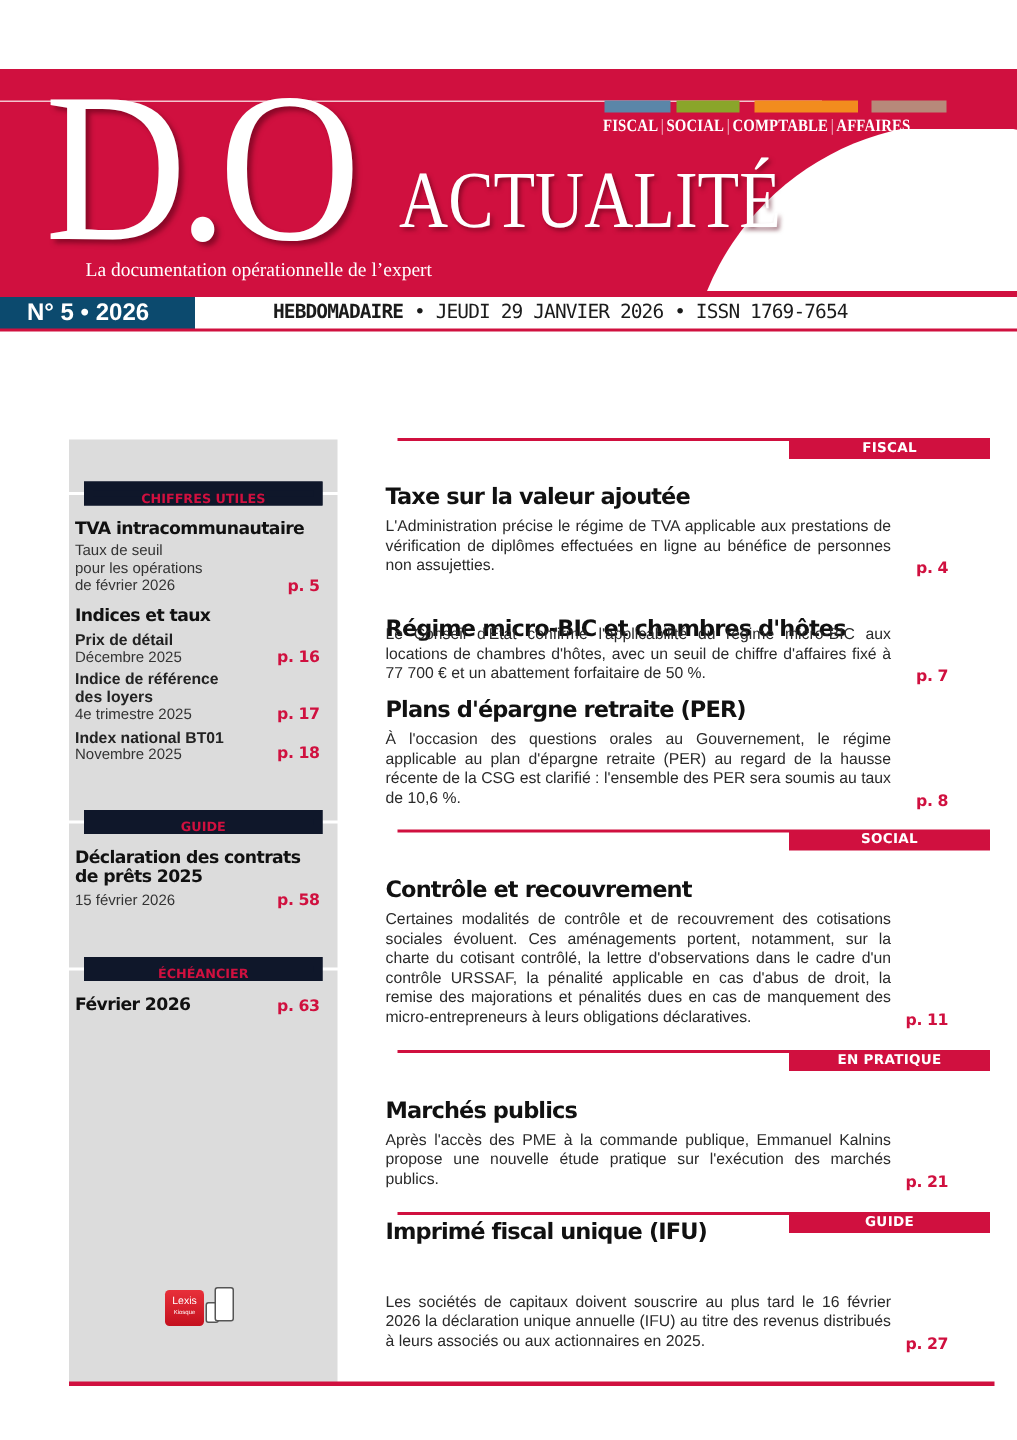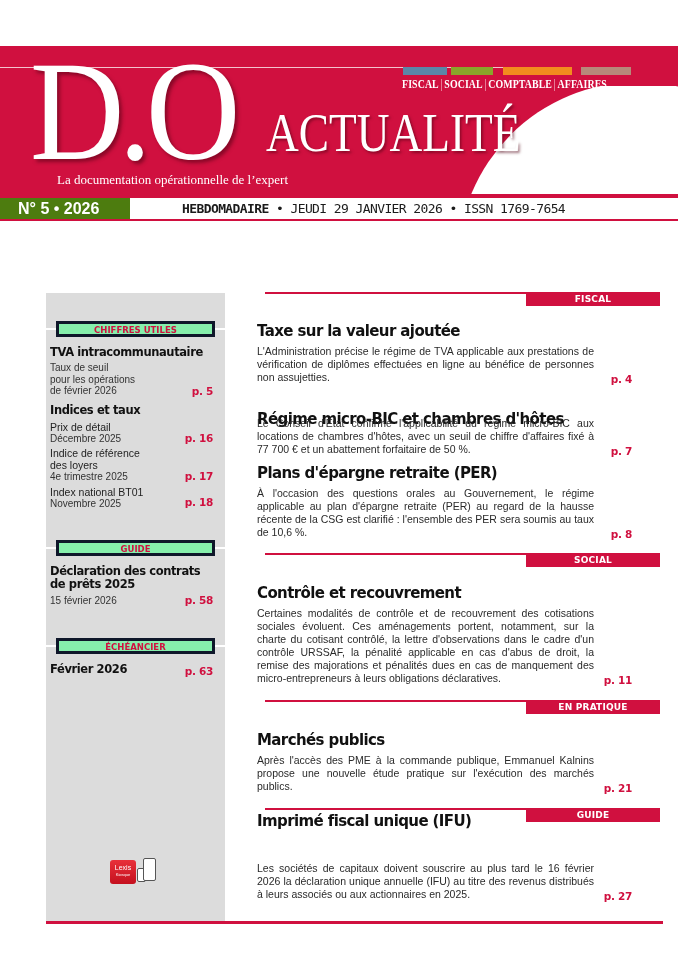--- a/index.html
+++ b/index.html
@@ -13,31 +13,31 @@
   .masthead .topline { position: absolute; left: 0; top: 21px; width: 678px; height: 1px; background: rgba(255,255,255,0.75); }
   .logo-do { position: absolute; left: 30px; top: -6px; font-family: "Liberation Serif", serif; font-size: 142px; line-height: 1; color: #ffffff; letter-spacing: -6px; text-shadow: 3px 3px 4px rgba(80,0,20,0.55); transform: scaleX(0.92); transform-origin: left top; }
   .logo-actualite { position: absolute; left: 266px; top: 60px; font-family: "Liberation Serif", serif; font-size: 54px; line-height: 1; color: #ffffff; letter-spacing: 0px; text-shadow: 2px 2px 3px rgba(80,0,20,0.55); transform: scaleX(0.84); transform-origin: left top; }
   .tagline { position: absolute; left: 40px; top: 126px; font-family: "Liberation Serif", serif; font-size: 13px; color: #ffffff; margin-left: 17px; }
   .cat-swatches { position: absolute; left: 403px; top: 21px; }
   .cat-swatches span { position: absolute; top: 0; height: 8px; }
   .cat-labels { position: absolute; left: 402px; top: 32px; font-family: "Liberation Serif", serif; font-weight: bold; font-size: 11.5px; color: #ffffff; letter-spacing: 0.1px; white-space: nowrap; transform: scaleX(0.86); transform-origin: left top; }
   .cat-labels .sep { font-weight: normal; opacity: 0.8; padding: 0 2px; }
 
   .issuebar { position: absolute; left: 0; top: 194px; width: 678px; height: 27px; background: #d0103f; }
-  .issue-num { position: absolute; left: 0; top: 198px; width: 130px; height: 21px; background: #4d7c0f; color: #ffffff; font-family: "Liberation Sans", sans-serif; font-weight: bold; font-size: 16px; line-height: 21px; padding-left: 18px; white-space: nowrap; }
+  .issue-num { position: absolute; left: 0; top: 198px; width: 130px; height: 21px; background: #0c4a6e; color: #ffffff; font-family: "Liberation Sans", sans-serif; font-weight: bold; font-size: 16px; line-height: 21px; padding-left: 18px; white-space: nowrap; }
   .issue-info { position: absolute; left: 130px; top: 198px; width: 548px; height: 21px; background: #ffffff; font-family: "DejaVu Sans Mono", monospace; font-size: 13px; line-height: 21px; padding-left: 52px; color: #1b1b1b; white-space: nowrap; letter-spacing: -0.6px; }
   .issue-info b { font-weight: bold; }
 
   
   .sidebar { position: absolute; left: 46px; top: 293px; width: 179px; height: 630px; background: #dcdcdc; }
   .sb-label { position: absolute; left: 0; width: 179px; height: 16px; }
   .sb-label .line { position: absolute; left: -6px; right: -6px; top: 7px; height: 2px; background: #ffffff; }
-  .sb-label .box { position: absolute; left: 10px; right: 10px; top: 0; height: 16px; background: #86efac; border: 3px solid #0f172a; text-align: center; font-family: "DejaVu Sans", sans-serif; font-weight: bold; font-size: 8.5px; line-height: 12px; color: #d0103f; transform-origin: center; }
+  .sb-label .box { position: absolute; left: 10px; right: 10px; top: 0; height: 16px; background: #0f172a; border: 6px solid #0f172a; text-align: center; font-family: "DejaVu Sans", sans-serif; font-weight: bold; font-size: 8.5px; line-height: 12px; color: #d0103f; transform-origin: center; }
   .sb-title { position: absolute; left: 4px; font-family: "DejaVu Sans", sans-serif; font-weight: bold; font-size: 11.5px; color: #111; letter-spacing: -0.4px; line-height: 13px; }
-  .sb-sub { position: absolute; left: 4px; font-family: "Liberation Sans", sans-serif; font-weight: normal; font-size: 10.5px; color: #222; line-height: 12px; }
+  .sb-sub { position: absolute; left: 4px; font-family: "Liberation Sans", sans-serif; font-weight: bold; font-size: 10.5px; color: #222; line-height: 12px; }
   .sb-text { position: absolute; left: 4px; font-family: "Liberation Sans", sans-serif; font-size: 10px; color: #333; line-height: 11.5px; }
   .sb-page { position: absolute; right: 12px; font-family: "DejaVu Sans", sans-serif; font-weight: bold; font-size: 10.5px; color: #d0103f; letter-spacing: -0.3px; }
 
   .lexis-logo { position: absolute; left: 34px; top: 490px; width: 120px; height: 30px; }
   .lexis-logo .orb { position: absolute; left: 0; top: 2px; width: 26px; height: 26px; border-radius: 50%; background: radial-gradient(circle at 35% 35%, #f05040 0%, #d8202a 55%, #a80e18 100%); overflow: hidden; }
   .lexis-logo .orb i { position: absolute; left: 6px; width: 22px; height: 2px; background: rgba(255,255,255,0.8); transform: rotate(-28deg); }
   .lexis-logo .name { position: absolute; left: 31px; top: 6px; font-family: "Liberation Sans", sans-serif; font-size: 17px; color: #333; letter-spacing: -0.3px; }
   .kiosque { position: absolute; left: 64px; top: 567px; }
   .kiosque .badge { position: absolute; left: 0; top: 0; width: 26px; height: 24px; border-radius: 3px; background: linear-gradient(#e8303a, #c4101e); color: #fff; font-family: "Liberation Sans", sans-serif; font-size: 7px; text-align: center; line-height: 9px; padding-top: 3px; }
   .kiosque .badge small { display: block; font-size: 4px; line-height: 5px; }

